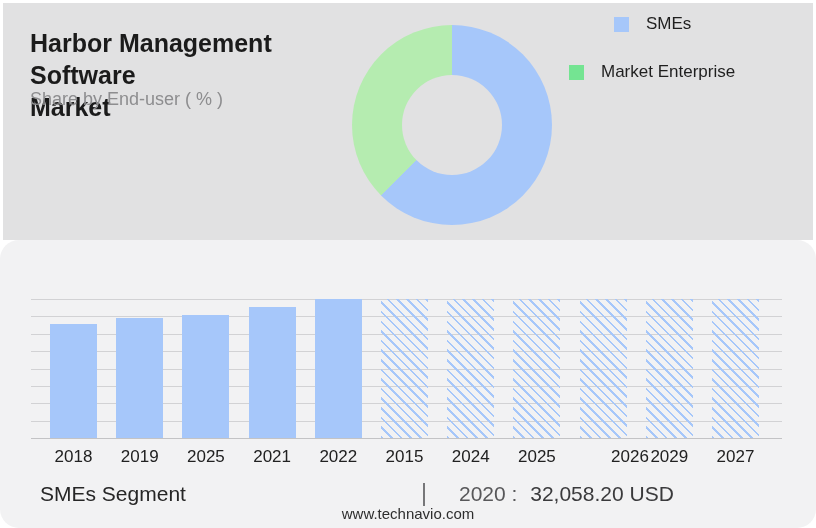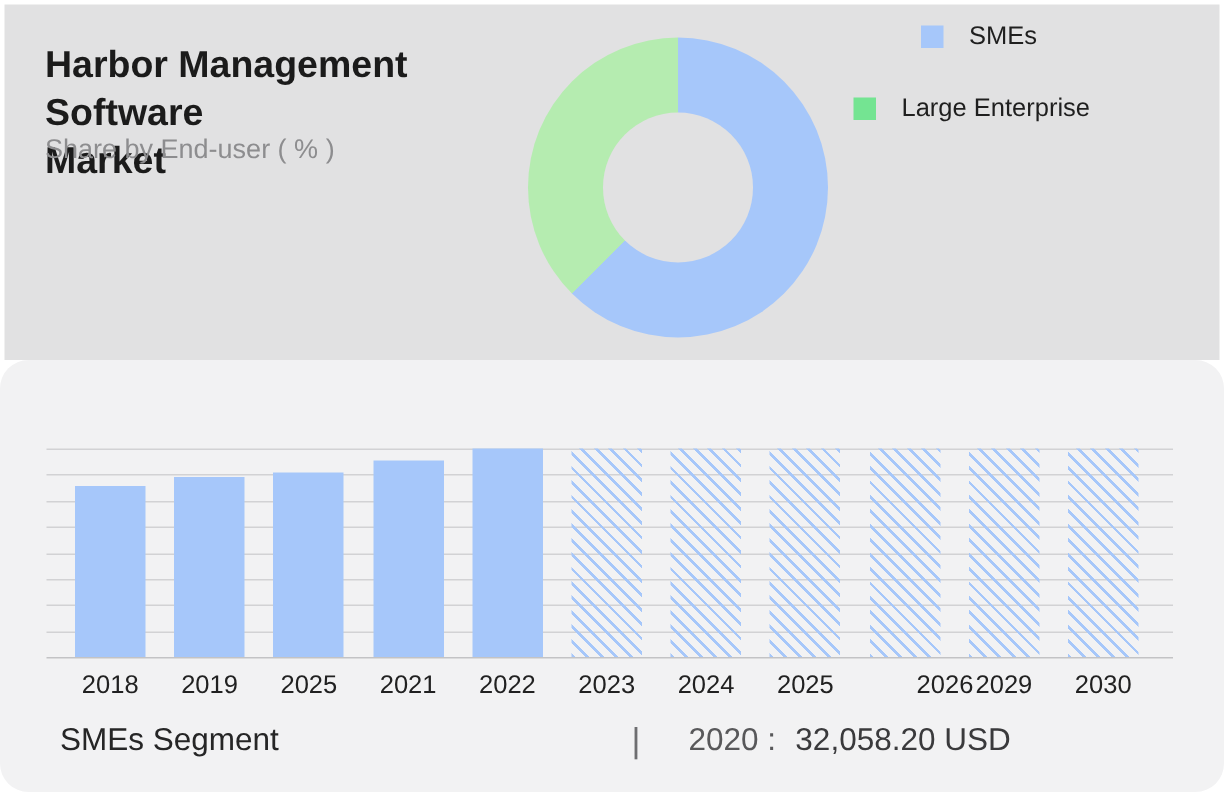--- a/index.html
+++ b/index.html
@@ -95,21 +95,21 @@
   <div class="donut" style="background: conic-gradient(rgb(166, 199, 250) 0deg, rgb(166, 199, 250) 225deg, rgb(181, 236, 176) 225deg, rgb(181, 236, 176) 360deg);">
     <div class="donut-hole"></div>
   </div>
 
   <div class="legend-item li-0">
     <span class="legend-marker" style="background: rgb(166, 199, 250);"></span>
     <span class="legend-label">SMEs</span>
   </div>
   <div class="legend-item li-1">
     <span class="legend-marker" style="background: rgb(116, 228, 146);"></span>
-    <span class="legend-label">Large Enterprise</span>
+    <span class="legend-label">Market Enterprise</span>
   </div>
 </div>
 
 <div class="bottom-card">
   <div class="plot">
       <div class="gridline" style="top: 0px;"></div>
       <div class="gridline" style="top: 17.375px;"></div>
       <div class="gridline" style="top: 34.75px;"></div>
       <div class="gridline" style="top: 52.125px;"></div>
       <div class="gridline" style="top: 69.5px;"></div>
@@ -121,32 +121,33 @@
       <div class="year-label" style="left: 11.5px;">2018</div>
       <div class="bar" style="left: 85.2px; width: 47px; height: 119.54px;"></div>
       <div class="year-label" style="left: 77.7px;">2019</div>
       <div class="bar" style="left: 151.4px; width: 47px; height: 122.598px;"></div>
       <div class="year-label" style="left: 143.9px;">2025</div>
       <div class="bar" style="left: 217.6px; width: 47px; height: 130.521px;"></div>
       <div class="year-label" style="left: 210.1px;">2021</div>
       <div class="bar" style="left: 283.8px; width: 47px; height: 139px;"></div>
       <div class="year-label" style="left: 276.3px;">2022</div>
       <div class="bar hatched" style="left: 350px; width: 47px; height: 139px;"></div>
-      <div class="year-label" style="left: 342.5px;">2023</div>
+      <div class="year-label" style="left: 342.5px;">2015</div>
       <div class="bar hatched" style="left: 416.2px; width: 47px; height: 139px;"></div>
       <div class="year-label" style="left: 408.7px;">2024</div>
       <div class="bar hatched" style="left: 482.4px; width: 47px; height: 139px;"></div>
       <div class="year-label" style="left: 474.9px;">2025</div>
       <div class="bar hatched" style="left: 548.6px; width: 47px; height: 139px;"></div>
       <div class="year-label" style="left: 568px;">2026</div>
       <div class="bar hatched" style="left: 614.8px; width: 47px; height: 139px;"></div>
       <div class="year-label" style="left: 607.3px;">2029</div>
       <div class="bar hatched" style="left: 681px; width: 47px; height: 139px;"></div>
-      <div class="year-label" style="left: 673.5px;">2030</div>
+      <div class="year-label" style="left: 673.5px;">2027</div>
     </div>
 
   <div class="segment-label">SMEs Segment</div>
   <div class="separator">|</div>
   <div class="value-line">
     <span>2020 :</span>
     <span class="value-bold">32,058.20 USD</span>
   </div>
+  <div class="website">www.technavio.com</div>
 </div>
 
 </body></html>

